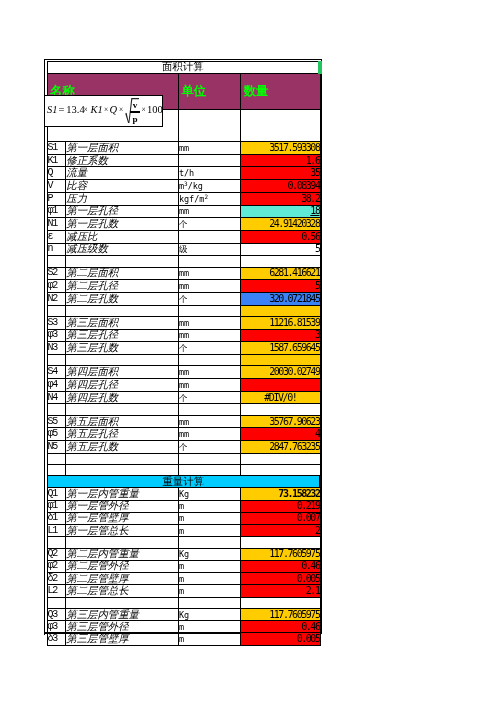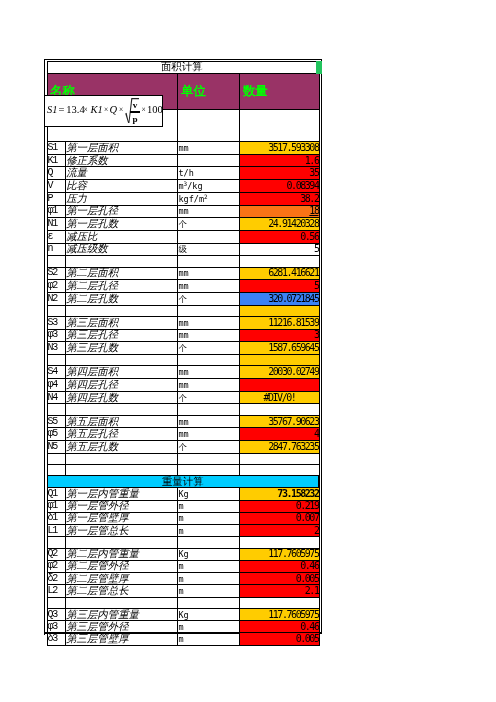--- a/index.html
+++ b/index.html
@@ -25,21 +25,21 @@
   td.a{border-right:none;padding-left:0.5px;
        font-family:"Liberation Mono",monospace;font-size:10px;letter-spacing:-1.15px;}
   td.b{border-left:none;font-size:10.4px;padding-left:0.5px;font-style:italic;}
   td.c{padding-left:1.8px;font-family:"DejaVu Sans Mono",monospace;font-size:8.5px;}
   td.v{text-align:right;padding-right:1.0px;
        font-family:"DejaVu Sans Mono",monospace;font-size:10px;letter-spacing:-1.45px;
        border-right:1px solid #000;}
   td.vctr{text-align:center;padding-right:0;}
 
   tr.title{height:11.5px;}
-  tr.title td{text-align:center;background:#fff;font-size:10.4px;border-right:6px solid #22c55e;}
+  tr.title td{text-align:center;background:#fff;font-size:10.4px;border-right:4px solid #22c55e;}
   tr.hdr{height:36px;}
   tr.hdr td{background:#993366;color:#00FF00;font-size:12.4px;font-weight:bold;padding-left:2.6px;}
   tr.formula{height:32.5px;}
   tr.formula td{background:#fff;}
   td.nob{border:none;}
   td.nobr{border:none;border-right:2px solid #000;}
   tr.cyan{height:12px;}
   tr.cyan td{background:#00CCFF;text-align:center;font-size:10.4px;border-right:2px solid #000;}
   sup{font-size:6px;vertical-align:top;line-height:1;letter-spacing:0;}
 
@@ -112,21 +112,21 @@
           <tr class="d">
             <td class="a">P</td>
             <td class="b">压力</td>
             <td class="c">kgf/m<sup>2</sup></td>
             <td class="v" style="background: rgb(255, 0, 0);">38.2</td>
           </tr>
           <tr class="d">
             <td class="a">φ1</td>
             <td class="b">第一层孔径</td>
             <td class="c">mm</td>
-            <td class="v" style="background: #f97316; text-decoration: underline;">18</td>
+            <td class="v" style="background: #5eead4; text-decoration: underline;">18</td>
           </tr>
           <tr class="d">
             <td class="a">N1</td>
             <td class="b">第一层孔数</td>
             <td class="c">个</td>
             <td class="v" style="background: rgb(255, 204, 0);">24.91420328</td>
           </tr>
           <tr class="d">
             <td class="a">ε</td>
             <td class="b">减压比</td>

